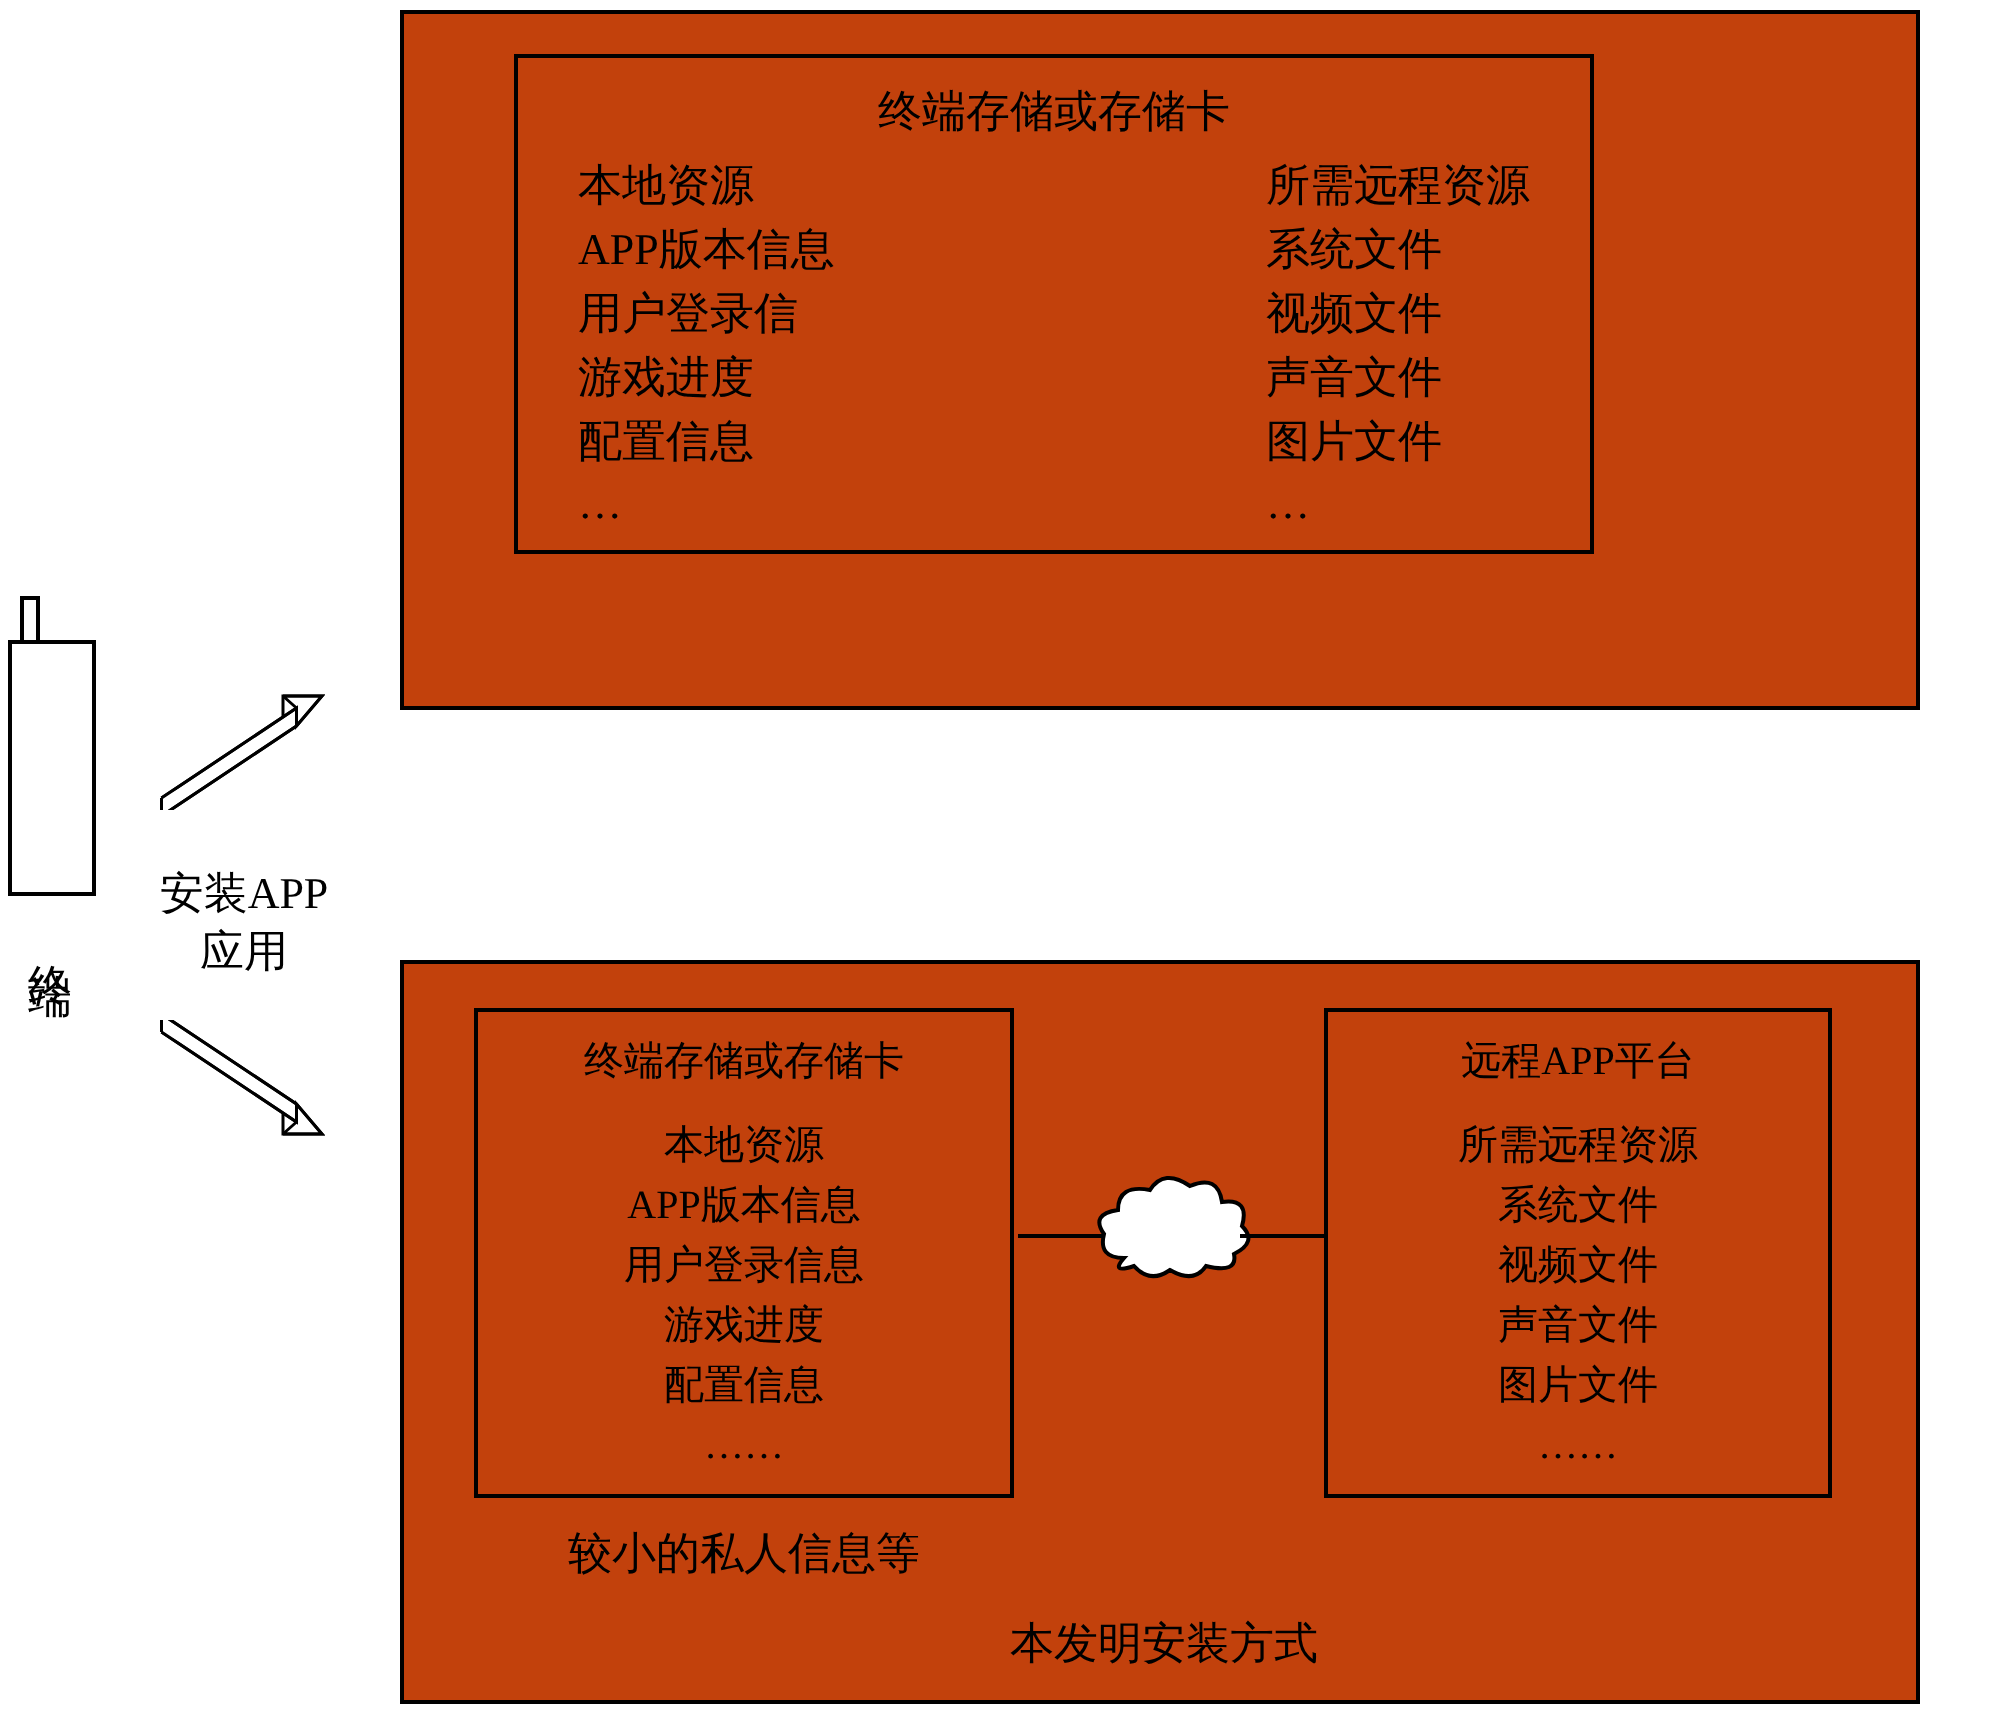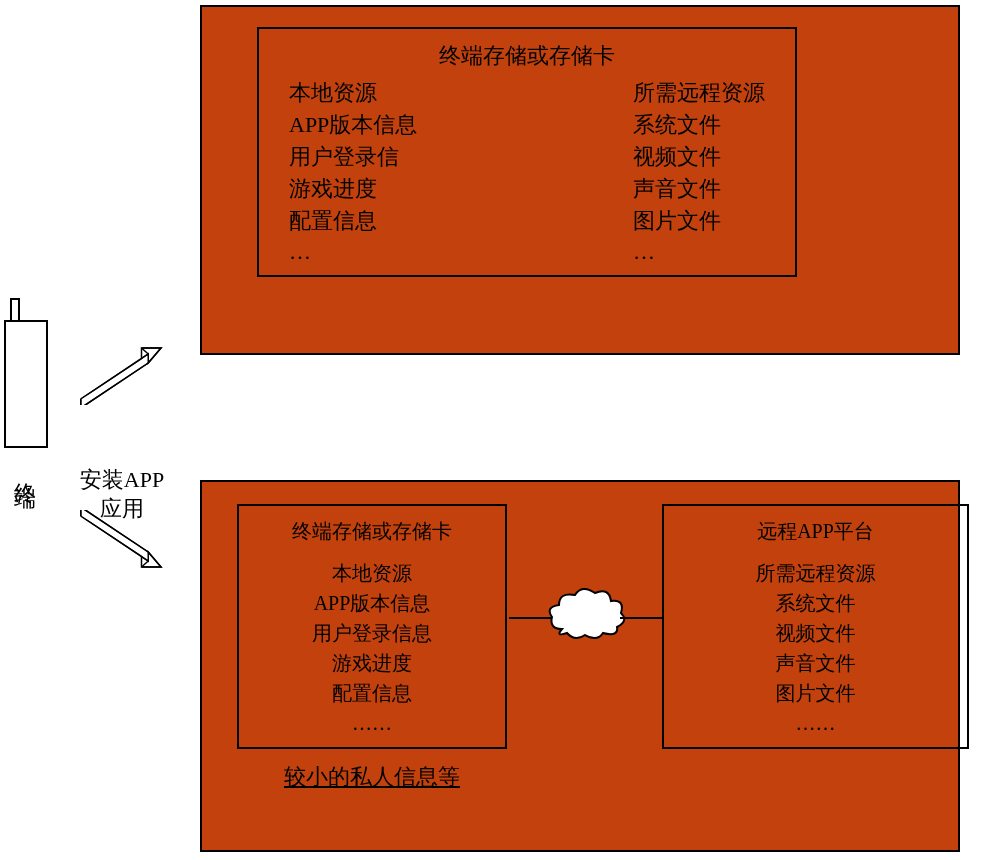--- a/index.html
+++ b/index.html
@@ -45,21 +45,21 @@
     top: 465px;
     width: 30px;
     writing-mode: vertical-rl;
     text-orientation: upright;
     font-size: 22px;
     letter-spacing: 4px;
   }
   .install-label {
     position: absolute;
     left: 72px;
-    top: 466px;
+    top: 433px;
     font-size: 22px;
     text-align: center;
     width: 100px;
     line-height: 1.3;
   }
   .arrow {
     position: absolute;
     width: 120px;
     height: 60px;
   }
@@ -127,21 +127,21 @@
     width: 270px;
     height: 245px;
     padding: 10px 10px;
     text-align: center;
     font-size: 20px;
     line-height: 1.5;
   }
   .bottom-right-inner {
     left: 460px;
     top: 22px;
-    width: 307px;
+    width: 254px;
     height: 245px;
     padding: 10px 10px;
     text-align: center;
     font-size: 20px;
     line-height: 1.5;
   }
   .bottom-left-inner .title,
   .bottom-right-inner .title {
     margin-bottom: 12px;
   }
@@ -166,21 +166,20 @@
     top: 135px;
     width: 42px;
     height: 2px;
     background: #000;
   }
   .sub-caption-left {
     left: 50px;
     top: 280px;
     width: 240px;
     text-align: center;
-    text-decoration: underline;
   }
   .sub-caption-right {
     left: 450px;
     top: 280px;
     width: 290px;
     text-align: center;
   }
   .invention-caption {
     left: 0;
     width: 760px;
@@ -254,13 +253,14 @@
   <div class="inner-box bottom-right-inner">
     <div class="title">远程APP平台</div>
     <div style="white-space:pre;">所需远程资源
 系统文件
 视频文件
 声音文件
 图片文件
 ……</div>
   </div>
   <div class="box-caption sub-caption-left">较小的私人信息等</div>
+  <div class="box-caption invention-caption">本发明安装方式</div>
 </div>
 
 </body></html>

